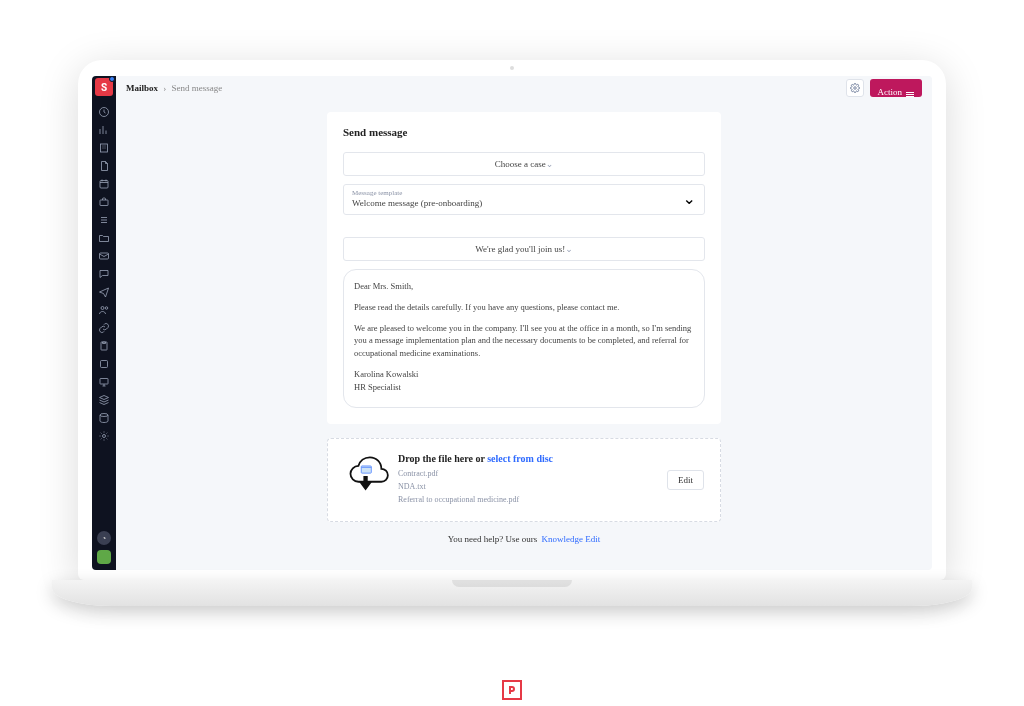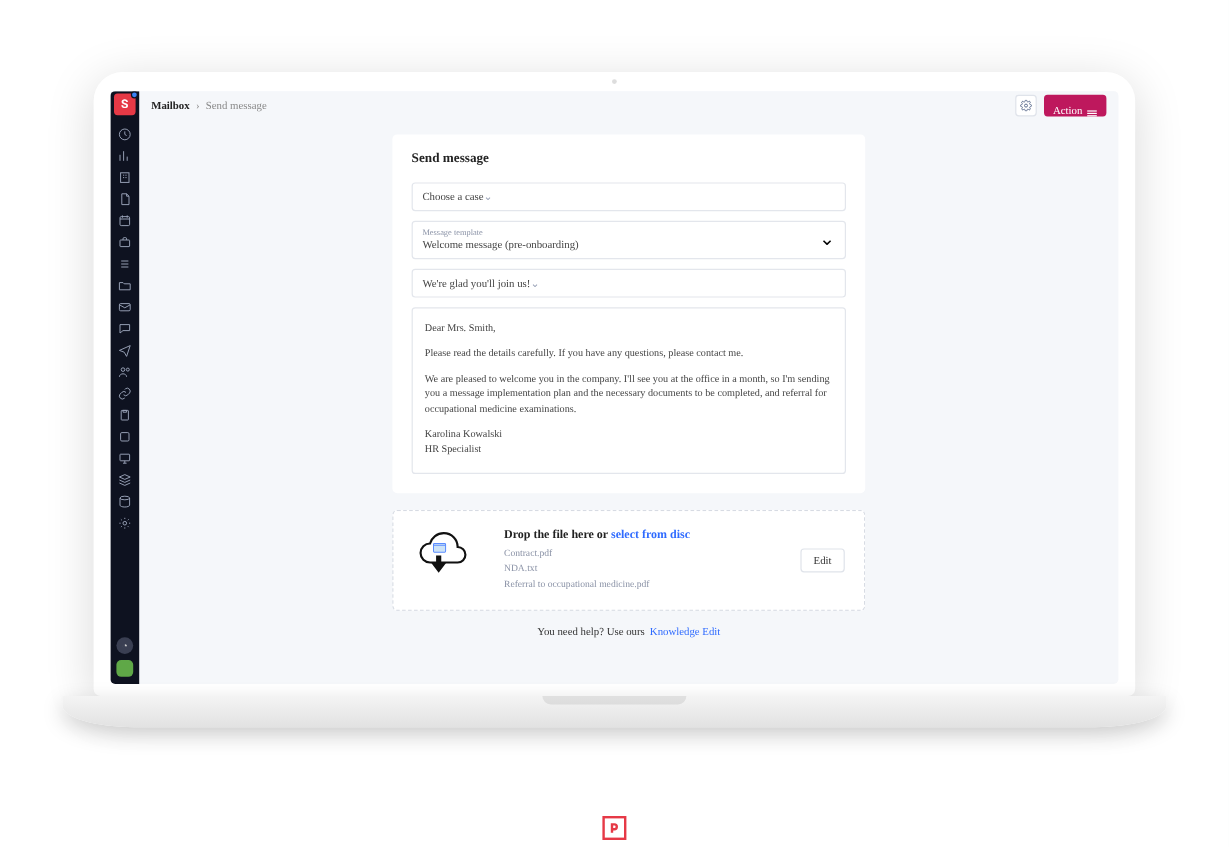--- a/index.html
+++ b/index.html
@@ -183,64 +183,64 @@
   }
   .card-title {
     font-size: 11px;
     font-weight: 700;
     color: #222;
     margin-bottom: 14px;
   }
   .field {
     border: 1px solid #e3e6ec;
     border-radius: 3px;
-    padding: 6px 8px;
+    padding: 6px 20px;
     font-size: 9px;
     color: #444;
     margin-bottom: 8px;
     display: flex;
     align-items: center;
-    justify-content: flex-start;
+    justify-content: center;
     cursor: pointer;
     background:#fff;
   }
   .field .chev { color: #9aa3b8; }
   .field-stack {
     border: 1px solid #e3e6ec;
     border-radius: 3px;
     padding: 4px 8px 6px 8px;
-    margin-bottom: 8px;
+    margin-bottom: 22px;
     background:#fff;
     display:flex; justify-content:space-between; align-items:flex-end;
     cursor:pointer;
   }
   .field-stack .col { display:flex; flex-direction:column; }
   .field-label { font-size: 7px; color: #8a92a6; margin-bottom: 1px; }
   .field-value { font-size: 9px; color: #444; }
   .msg-body {
     border: 1px solid #e3e6ec;
-    border-radius: 3px;
+    border-radius: 13px;
     padding: 10px 10px 12px 10px;
     font-size: 8.5px;
     color: #444;
     line-height: 1.5;
     background:#fff;
   }
   .msg-body p { margin-bottom: 8px; }
   .msg-body p:last-child { margin-bottom: 2px; }
   .upload-card {
     width: 394px;
     background: #fff;
     border-radius: 4px;
     border: 1px dashed #d7dbe3;
     margin-top: 14px;
     padding: 14px 16px;
     display: flex;
     align-items: flex-start;
-    gap: 30px;
+    gap: 8px;
   }
   .upload-icon {
     width: 46px;
     height: 46px;
     flex-shrink: 0;
     position: relative;
   }
   .upload-icon svg { width:100%; height:100%; }
   .upload-text { flex: 1; }
   .upload-title { font-size: 10px; font-weight: 700; color: #222; margin-bottom: 4px; }

